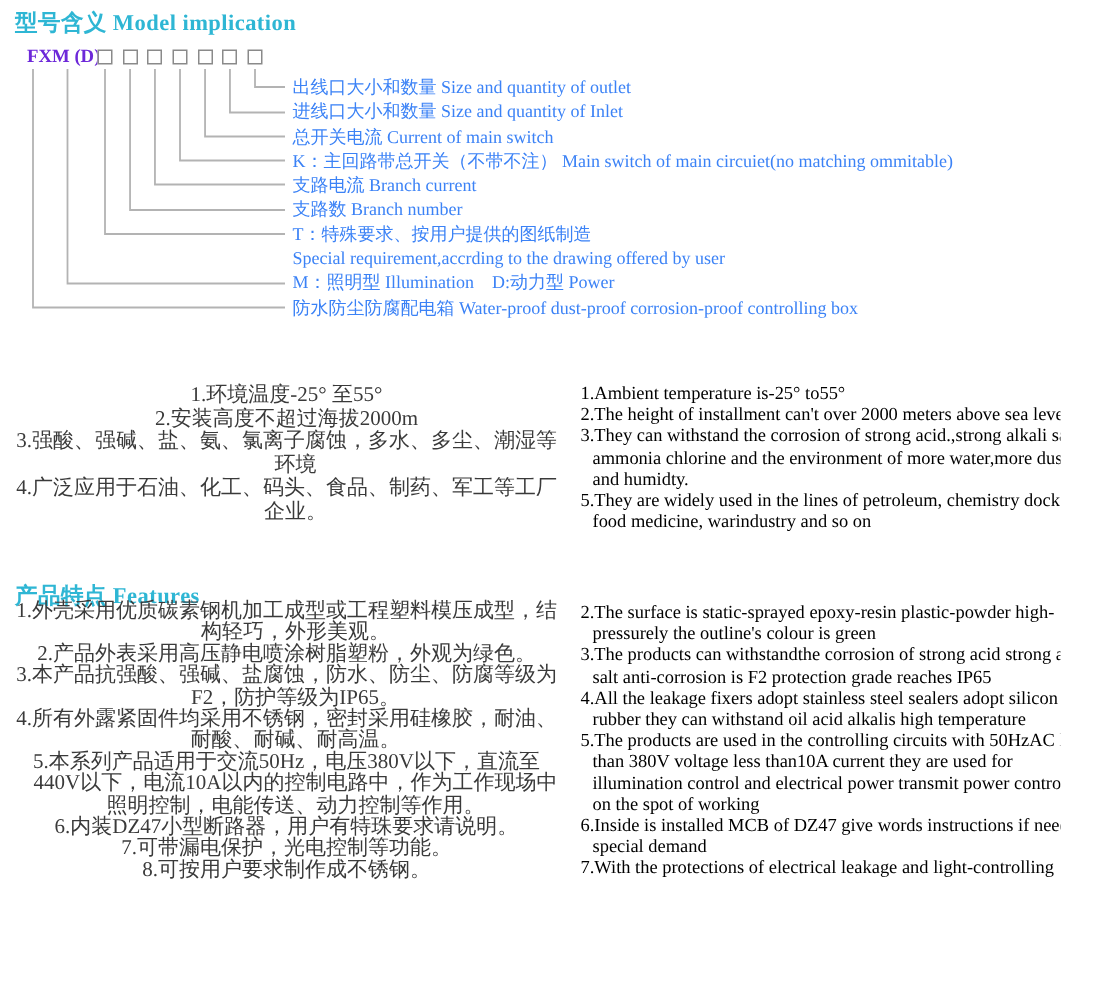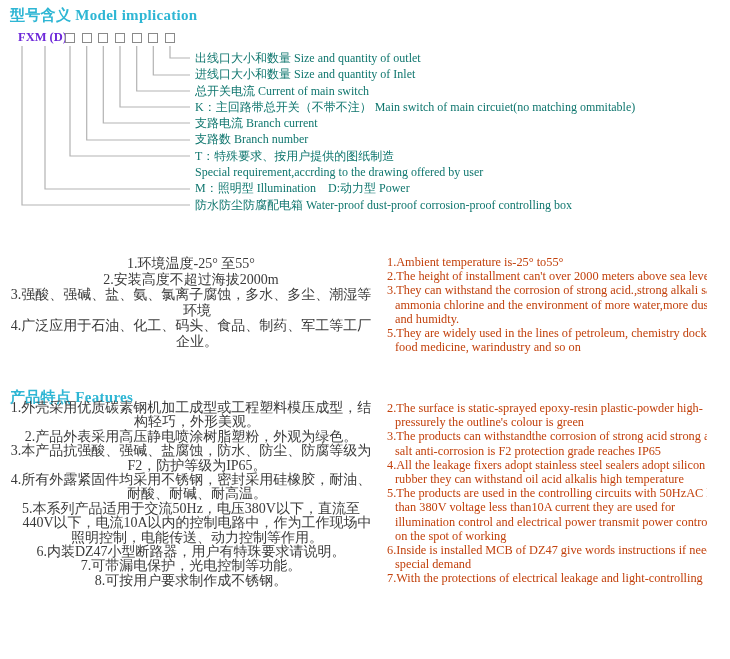--- a/index.html
+++ b/index.html
@@ -23,28 +23,28 @@
   }
   .digit-box{
     position:absolute;top:33px;width:10px;height:10px;
     border:1.5px solid #8a8a8a;background:#fff;box-sizing:border-box;
   }
   .connector-svg{position:absolute;left:0;top:0;}
   .connector-svg polyline{fill:none;stroke:#b3b3b3;stroke-width:1.2;}
 
   .model-labels{
     position:absolute;left:195px;top:50px;width:532px;
-    font-size:12px;line-height:16.3px;color:#0f766e;
+    font-size:12px;line-height:16.3px;color:#3b82f6;
   }
   .model-labels .row{white-space:nowrap;height:16.3px;}
 
   .col-list{position:absolute;list-style:none;margin:0;padding:0;}
   .col-list li{padding-left:12px;text-indent:-12px;}
   .list-zh{font-size:14px;color:#3a3a3a;text-align:center;}
-  .list-en{font-size:12.3px;color:#c2410c;}
+  .list-en{font-size:12.3px;color:#000000;}
   .list-en li{padding-left:8px;text-indent:-8px;}
 
   #apps-zh{left:10px;top:256px;width:362px;line-height:15.6px;}
   #apps-en{left:387px;top:255px;width:343px;line-height:14.2px;}
   #feat-zh{left:10px;top:401px;width:362px;line-height:14.4px;}
   #feat-en{left:387px;top:401px;width:343px;line-height:14.2px;}
 </style>
 </head>
 <body>
 

